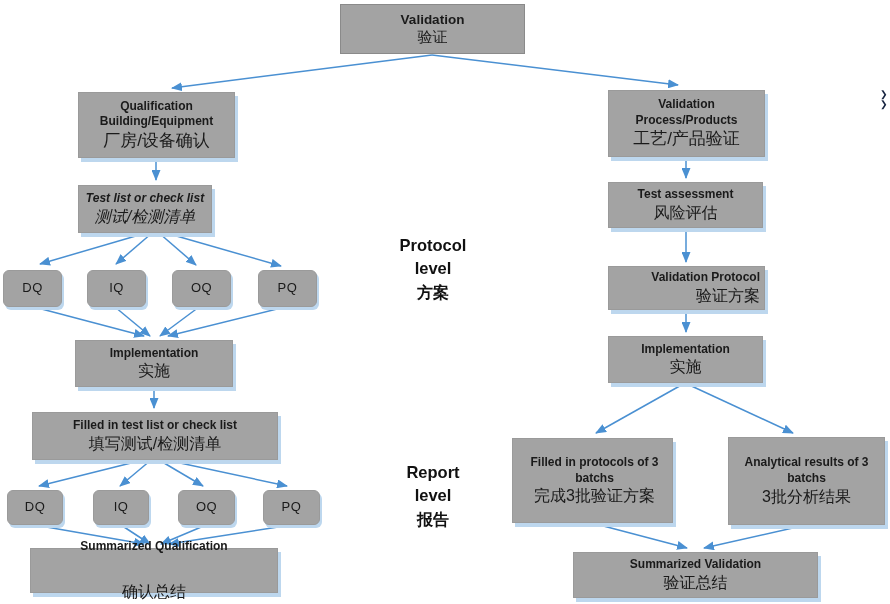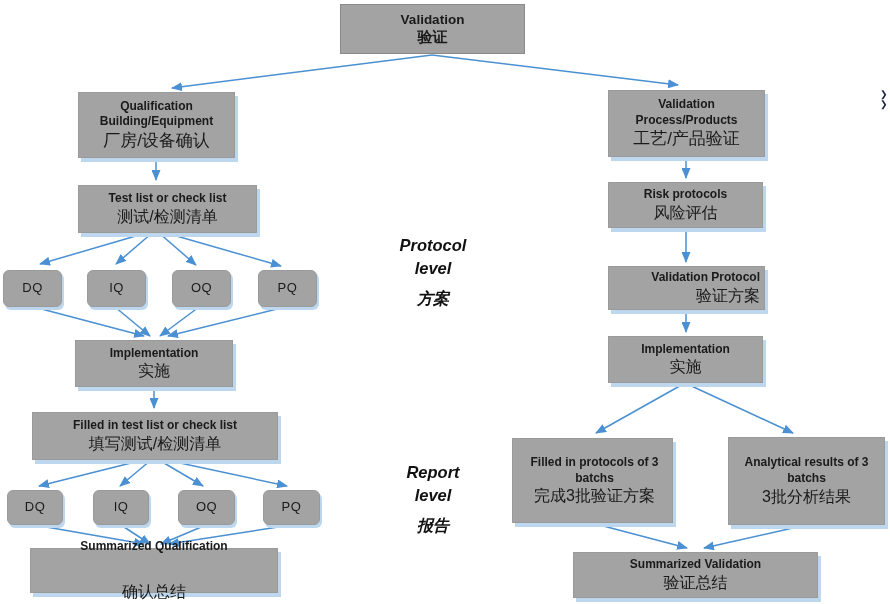--- a/index.html
+++ b/index.html
@@ -39,43 +39,42 @@
     white-space: pre-line;
   }
   .node .zh {
     font-size: 16px;
     line-height: 1.25;
     white-space: pre-line;
   }
   .node.big .zh { font-size: 17px; }
   .node.top-box { box-shadow: none; border-color: #8a8a8a; }
   .node.top-box .en { font-size: 13.5px; }
-  .node.top-box .zh { font-weight: bold; font-size: 15px; }
+  .node.top-box .zh { font-weight: normal; font-size: 15px; }
   .node.small { box-shadow: 2px 3px 0 var(--box-shadow-c, #bdd7ee); border-radius: 6px; }
   .node.small .en { font-weight: normal; font-size: 13px; letter-spacing: .5px; }
 
   .level-label {
     position: absolute;
     width: 110px;
     text-align: center;
     font-weight: bold;
     color: #111111;
-    font-style: italic;
   }
   .level-label .en {
     display: block;
     font-size: 16.5px;
     line-height: 1.4;
     white-space: pre-line;
   }
   .level-label .zh {
     display: block;
     font-size: 16px;
     line-height: 1.35;
-    margin-top: 8px;
+    margin-top: 2px;
   }
 
   .edge-mark {
     position: absolute;
     font-size: 9px;
     line-height: 1;
     color: #16233f;
   }
 </style>
 </head>
@@ -129,27 +128,27 @@
 Building/Equipment</span>
   <span class="zh">厂房/设备确认</span>
 </div>
 
 <div class="node big" style="left:608px; top:90px; width:157px; height:67px;">
   <span class="en">Validation
 Process/Products</span>
   <span class="zh">工艺/产品验证</span>
 </div>
 
-<div class="node" style="left:78px; top:185px; width:179px; height:48px;">
+<div class="node" style="left:78px; top:185px; width:134px; height:48px;font-style:italic;">
   <span class="en">Test list or check list</span>
   <span class="zh">测试/检测清单</span>
 </div>
 
 <div class="node" style="left:608px; top:182px; width:155px; height:46px;">
-  <span class="en">Risk protocols</span>
+  <span class="en">Test assessment</span>
   <span class="zh">风险评估</span>
 </div>
 
 <div class="node small" style="left:3px; top:270px; width:59px; height:37px;">
   <span class="en">DQ</span>
 </div>
 <div class="node small" style="left:87px; top:270px; width:59px; height:37px;">
   <span class="en">IQ</span>
 </div>
 <div class="node small" style="left:172px; top:270px; width:59px; height:37px;">

